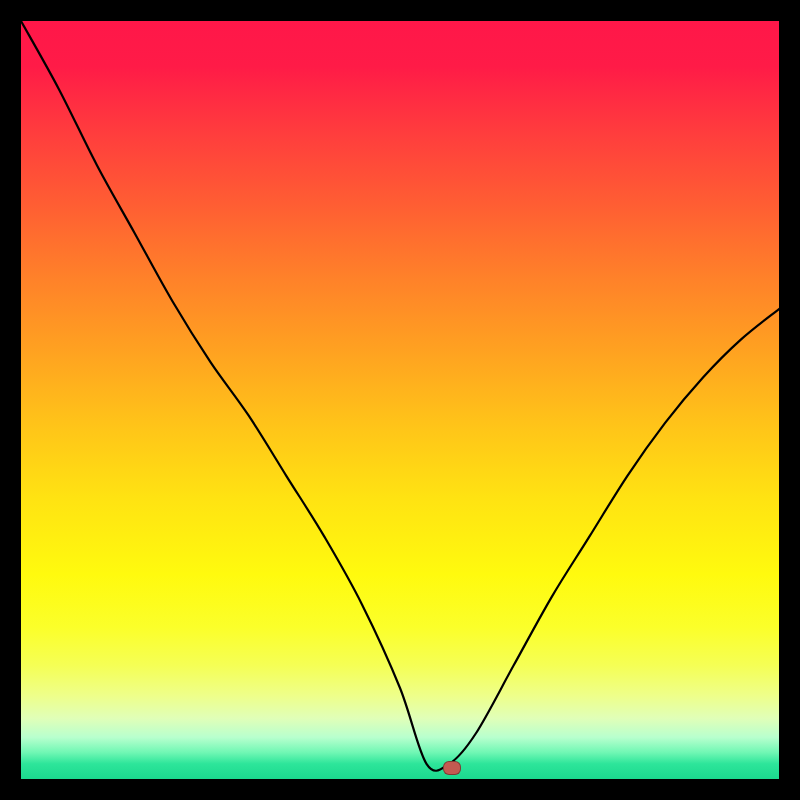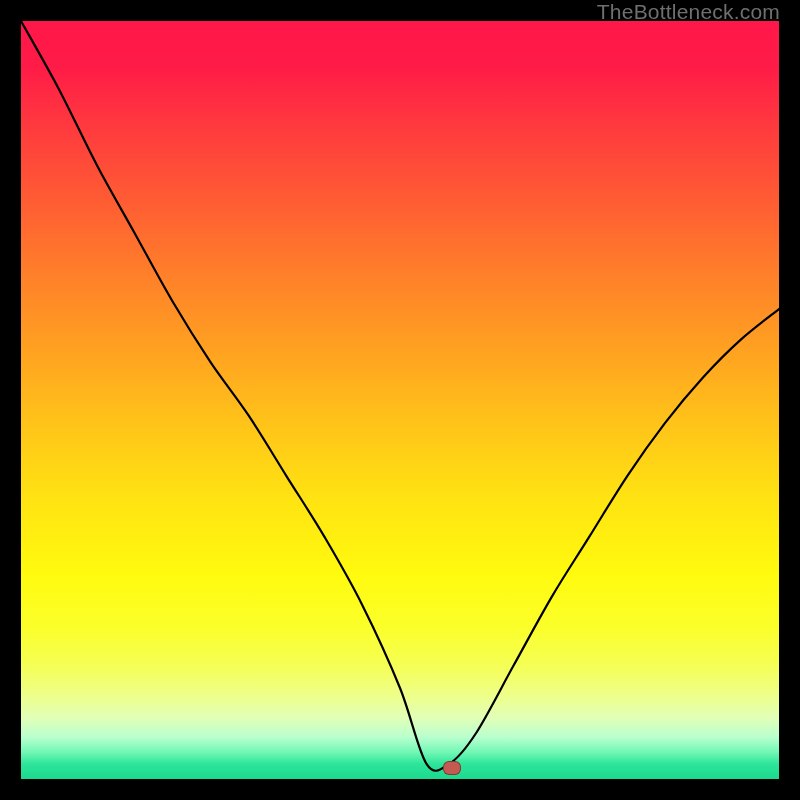--- a/index.html
+++ b/index.html
@@ -85,14 +85,13 @@
   <div class="plot-area">
     <div class="gradient"></div>
 
     <svg class="curve" viewBox="0 0 758 758" preserveAspectRatio="none">
       <path id="curve-path" d="M 0.0 0.0 C 6.3 11.4, 25.3 44.2, 37.9 68.2 C 50.5 92.2, 63.2 120.0, 75.8 144.0 C 88.4 168.0, 101.1 189.5, 113.7 212.2 C 126.3 235.0, 139.0 259.0, 151.6 280.5 C 164.2 301.9, 176.9 322.1, 189.5 341.1 C 202.1 360.0, 214.8 375.2, 227.4 394.2 C 240.0 413.1, 252.7 434.6, 265.3 454.8 C 277.9 475.0, 290.6 494.0, 303.2 515.4 C 315.8 536.9, 328.5 558.4, 341.1 583.7 C 353.7 608.9, 368.3 640.5, 379.0 667.0 C 389.7 693.6, 397.3 730.2, 405.5 742.8 C 413.7 755.5, 420.1 747.9, 428.3 742.8 C 436.5 737.8, 444.1 728.9, 454.8 712.5 C 465.5 696.1, 480.1 667.0, 492.7 644.3 C 505.3 621.6, 518.0 597.6, 530.6 576.1 C 543.2 554.6, 555.9 535.7, 568.5 515.4 C 581.1 495.2, 593.8 473.8, 606.4 454.8 C 619.0 435.9, 631.7 418.2, 644.3 401.7 C 656.9 385.3, 669.6 370.2, 682.2 356.3 C 694.8 342.4, 707.5 329.7, 720.1 318.4 C 732.7 307.0, 751.7 293.1, 758.0 288.0" fill="none" stroke="#000" stroke-width="2.2" stroke-linejoin="round" stroke-linecap="round"></path>
     </svg>
 
     <div id="marker" class="marker" style="left: 430.544px; top: 746.63px;"></div>
   </div>
 
-  <div class="watermark">TheBottleneck.com</div>
 </div>
 
 </body></html>

